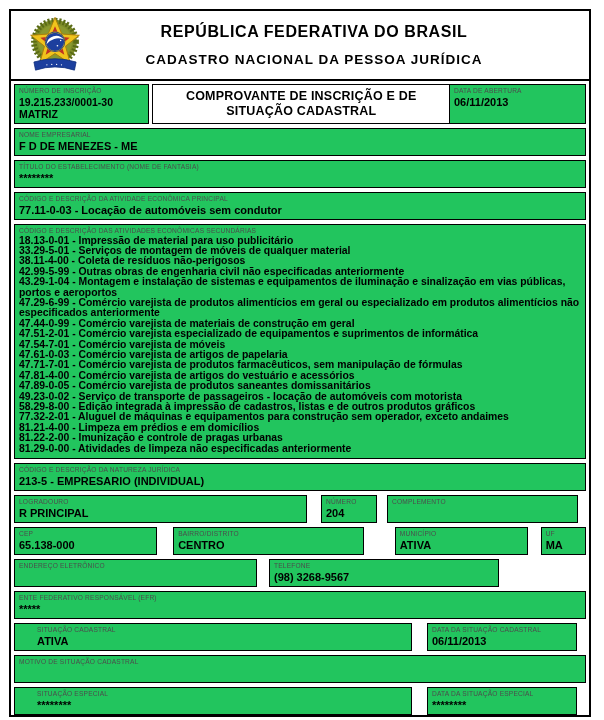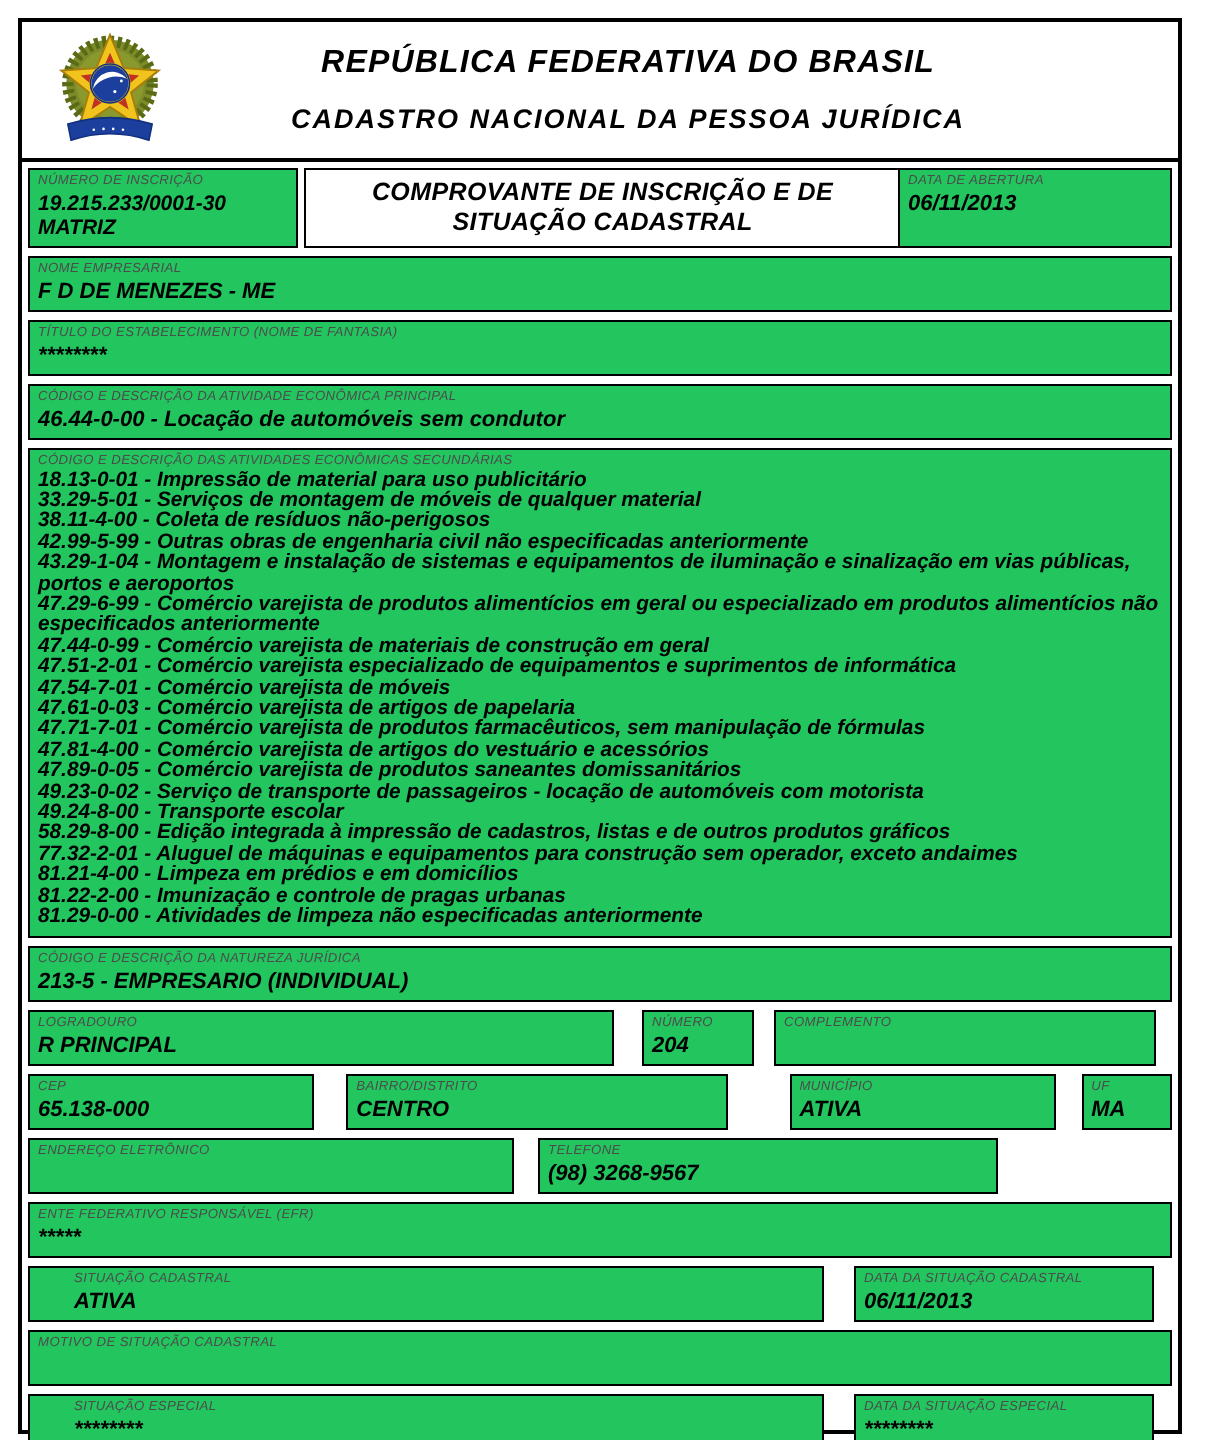--- a/index.html
+++ b/index.html
@@ -12,21 +12,20 @@
     overflow: hidden;
   }
   .doc {
     position: absolute;
     left: 9px; top: 9px;
     width: 582px; height: 708px;
     border: 2px solid #000;
     background: #fff;
     display: flex;
     flex-direction: column;
-    font-style: italic;
   }
   
   .hdr {
     display: flex;
     align-items: center;
     height: 70px;
     border-bottom: 2px solid #000;
     padding: 2px 4px;
     flex: 0 0 auto;
   }
@@ -162,41 +161,40 @@
       <div class="val">F D DE MENEZES - ME</div>
     </div>
 
     <div class="box">
       <div class="lbl">TÍTULO DO ESTABELECIMENTO (NOME DE FANTASIA)</div>
       <div class="val">********</div>
     </div>
 
     <div class="box">
       <div class="lbl">CÓDIGO E DESCRIÇÃO DA ATIVIDADE ECONÔMICA PRINCIPAL</div>
-      <div class="val">46.44-0-00 - Locação de automóveis sem condutor</div>
+      <div class="val">77.11-0-03 - Locação de automóveis sem condutor</div>
     </div>
 
     <div class="box box-sec">
       <div class="lbl">CÓDIGO E DESCRIÇÃO DAS ATIVIDADES ECONÔMICAS SECUNDÁRIAS</div>
       <div>
           <div class="act-line">18.13-0-01 - Impressão de material para uso publicitário</div>
           <div class="act-line">33.29-5-01 - Serviços de montagem de móveis de qualquer material</div>
           <div class="act-line">38.11-4-00 - Coleta de resíduos não-perigosos</div>
           <div class="act-line">42.99-5-99 - Outras obras de engenharia civil não especificadas anteriormente</div>
           <div class="act-line">43.29-1-04 - Montagem e instalação de sistemas e equipamentos de iluminação e sinalização em vias públicas, portos e aeroportos</div>
           <div class="act-line">47.29-6-99 - Comércio varejista de produtos alimentícios em geral ou especializado em produtos alimentícios não especificados anteriormente</div>
           <div class="act-line">47.44-0-99 - Comércio varejista de materiais de construção em geral</div>
           <div class="act-line">47.51-2-01 - Comércio varejista especializado de equipamentos e suprimentos de informática</div>
           <div class="act-line">47.54-7-01 - Comércio varejista de móveis</div>
           <div class="act-line">47.61-0-03 - Comércio varejista de artigos de papelaria</div>
           <div class="act-line">47.71-7-01 - Comércio varejista de produtos farmacêuticos, sem manipulação de fórmulas</div>
           <div class="act-line">47.81-4-00 - Comércio varejista de artigos do vestuário e acessórios</div>
           <div class="act-line">47.89-0-05 - Comércio varejista de produtos saneantes domissanitários</div>
           <div class="act-line">49.23-0-02 - Serviço de transporte de passageiros - locação de automóveis com motorista</div>
-          <div class="act-line">49.24-8-00 - Transporte escolar</div>
           <div class="act-line">58.29-8-00 - Edição integrada à impressão de cadastros, listas e de outros produtos gráficos</div>
           <div class="act-line">77.32-2-01 - Aluguel de máquinas e equipamentos para construção sem operador, exceto andaimes</div>
           <div class="act-line">81.21-4-00 - Limpeza em prédios e em domicílios</div>
           <div class="act-line">81.22-2-00 - Imunização e controle de pragas urbanas</div>
           <div class="act-line">81.29-0-00 - Atividades de limpeza não especificadas anteriormente</div>
         </div>
     </div>
 
     <div class="box">
       <div class="lbl">CÓDIGO E DESCRIÇÃO DA NATUREZA JURÍDICA</div>

